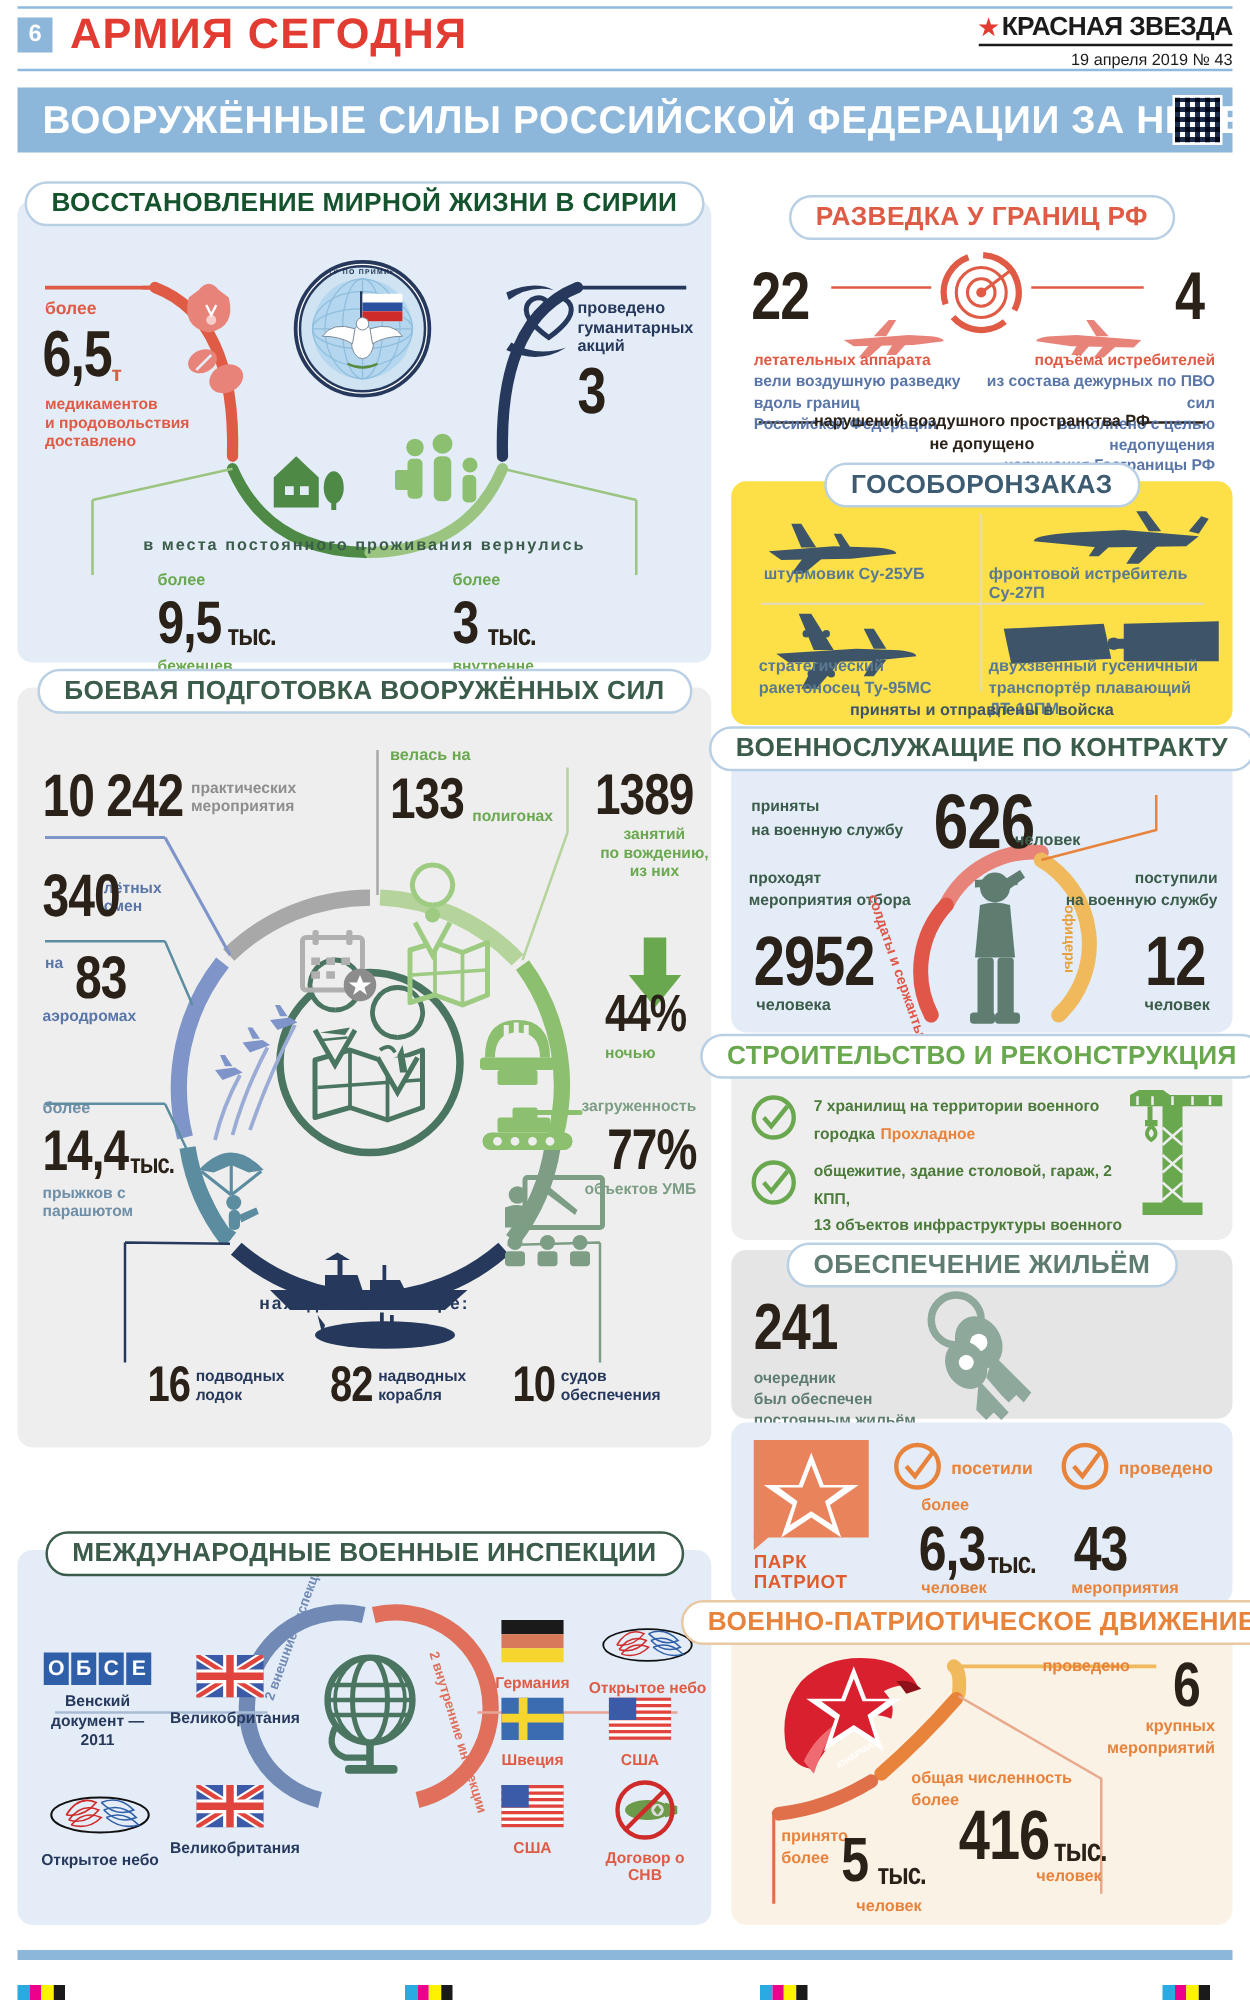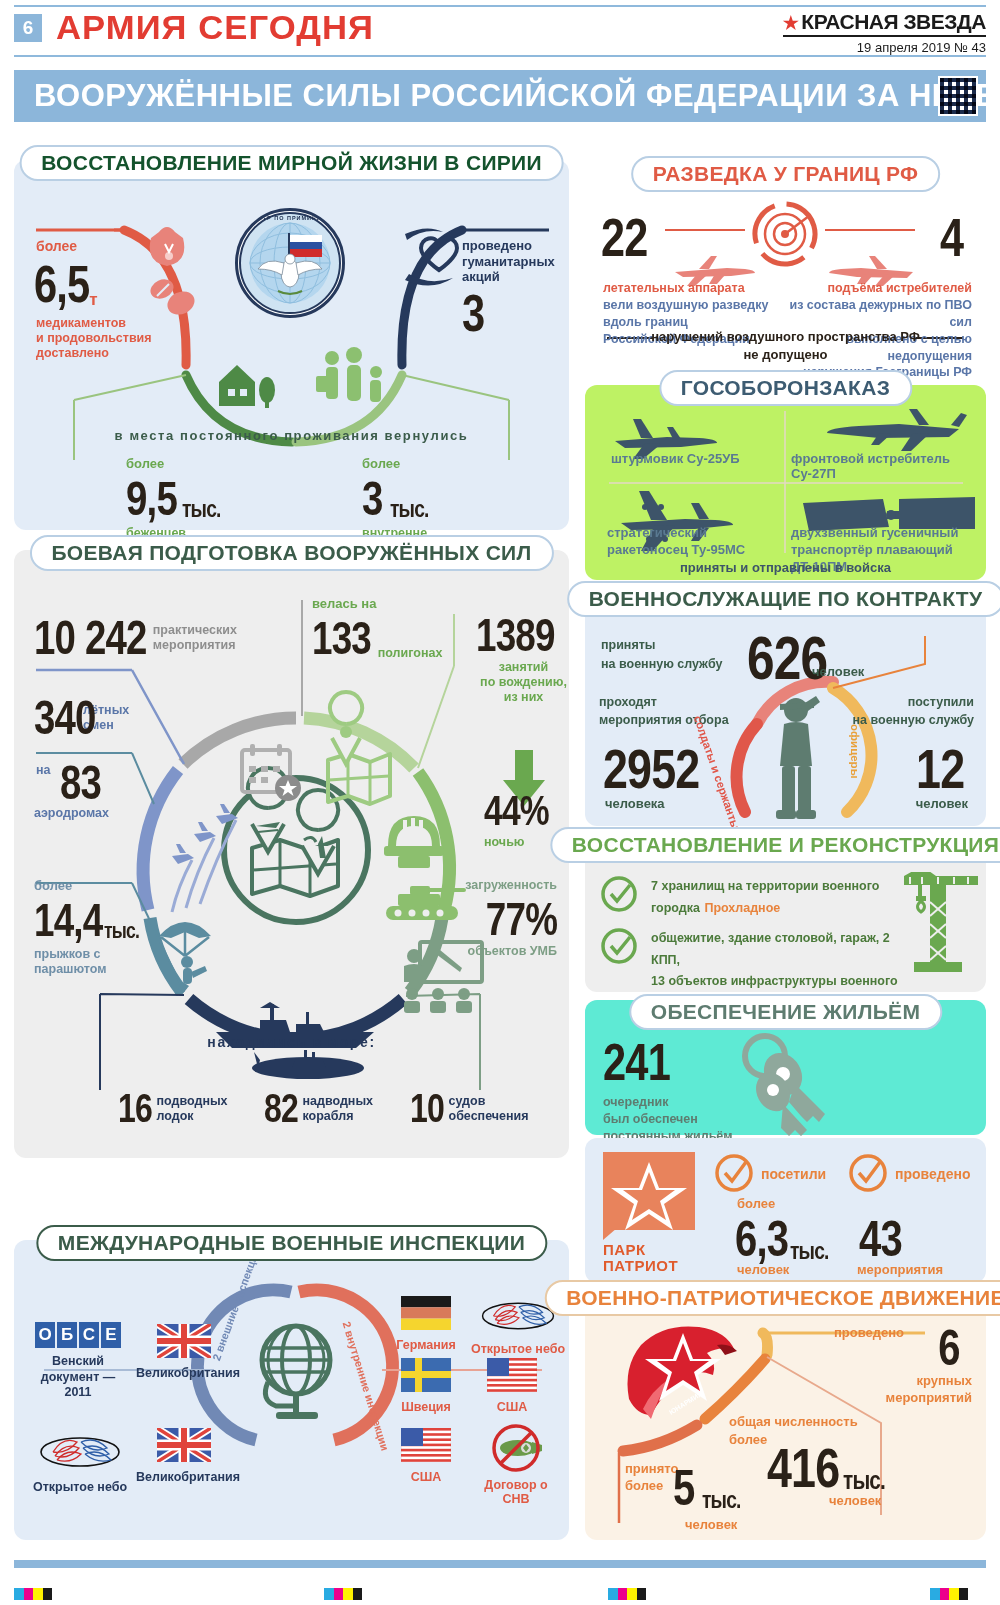--- a/index.html
+++ b/index.html
@@ -77,33 +77,33 @@
   
   #inspect { left:14px; top:1240px; width:555px; height:300px; background:#e3ecf7; }
   #inspect .pill { top:-15px; border-color:#3b5c4a; }
   #inspect .pill span { color:#3b5c4a; }
 
   
   #recon { left:585px; top:160px; width:401px; height:215px; background:#ffffff; }
   #recon .pill { top:-4px; border-color:#b9cfe4; }
   #recon .pill span { color:#e05b45; }
 
-  #gos { left:585px; top:385px; width:401px; height:195px; background:#bef264; }
+  #gos { left:585px; top:385px; width:401px; height:195px; background:#fde047; }
   #gos .pill { top:-15px; }
   #gos .pill span { color:#3d5c72; }
 
   #contract { left:585px; top:596px; width:401px; height:230px; background:#e3ecf7; }
   #contract .pill { top:-15px; }
   #contract .pill span { color:#3b5c4a; }
 
   #build { left:585px; top:842px; width:401px; height:150px; background:#eeeeee; }
   #build .pill { top:-15px; }
   #build .pill span { color:#6aa84f; }
 
-  #housing { left:585px; top:1000px; width:401px; height:135px; background:#5eead4; }
+  #housing { left:585px; top:1000px; width:401px; height:135px; background:#e5e5e5; }
   #housing .pill { top:-6px; }
   #housing .pill span { color:#5e7c70; }
 
   #patriot { left:585px; top:1138px; width:401px; height:145px; background:#e3ecf7; }
 
   #vpd { left:585px; top:1295px; width:401px; height:245px; background:#fbf2e6; }
   #vpd .pill { top:-15px; border-color:#e8c9a4; }
   #vpd .pill span { color:#e8833c; }
 
   
@@ -610,21 +610,21 @@
 на военную службу</div>
   <div class="num" style="position:absolute;right:22px;top:140px;font-size:56px;transform:scaleX(0.8);transform-origin:right center;">12</div>
   <div style="position:absolute;right:18px;top:200px;font-size:13px;font-weight:bold;color:#3b5c4a;">человек</div>
 
   <div style="position:absolute;left:118px;top:118px;font-size:11.5px;font-weight:bold;color:#e0574a;transform:rotate(71deg);transform-origin:left top;white-space:nowrap;">солдаты и сержанты</div>
   <div style="position:absolute;left:276px;top:128px;font-size:11.5px;font-weight:bold;color:#e8a13c;transform:rotate(90deg);transform-origin:left top;white-space:nowrap;">офицеры</div>
 </div>
 
 <div class="panel" id="build">
   <div class="pill">
-    <span>ВОССТАНОВЛЕНИЕ И РЕКОНСТРУКЦИЯ</span>
+    <span>СТРОИТЕЛЬСТВО И РЕКОНСТРУКЦИЯ</span>
   </div>
   <svg style="position:absolute;left:14px;top:32px;" width="46" height="110">
     <g stroke="#6aa84f" stroke-width="3.5" fill="none">
       <circle cx="20" cy="20" r="16"></circle>
         <path d="M12,20 L18,27 L31,11"></path>
     </g>
     <g stroke="#6aa84f" stroke-width="3.5" fill="none" transform="translate(0,52)">
       <circle cx="20" cy="20" r="16"></circle>
         <path d="M12,20 L18,27 L31,11"></path>
     </g>

